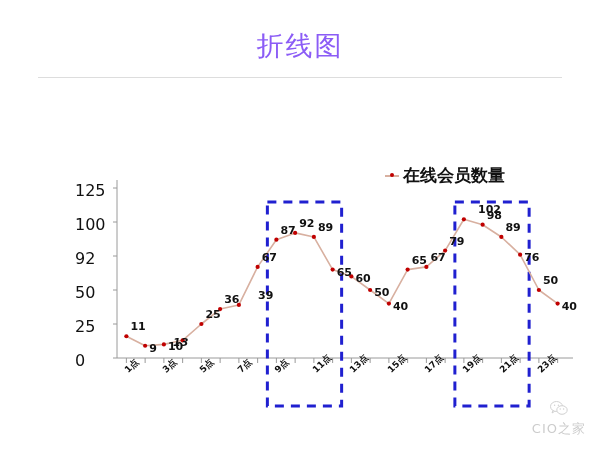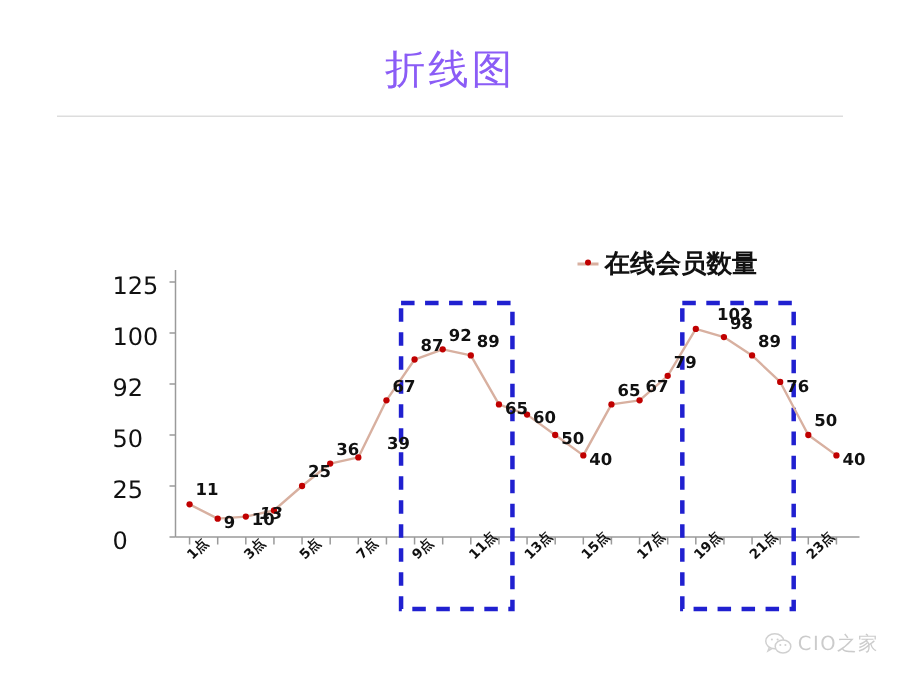--- a/index.html
+++ b/index.html
@@ -87,20 +87,21 @@
     font-size:11px;font-weight:bold;color:#111;
     white-space:nowrap;
     font-family:"DejaVu Sans","Liberation Sans",sans-serif;
   }
 
   
   .watermark{
     position:absolute;right:14px;bottom:12px;
     display:flex;align-items:center;gap:4px;
     opacity:.30;
+    flex-direction:column;
   }
   .wm-text{
     font-size:13px;color:#555;letter-spacing:1px;
     font-family:"DejaVu Sans","Liberation Sans",sans-serif;
   }
 </style>
 </head>
 <body>
 
 <div id="slide">

